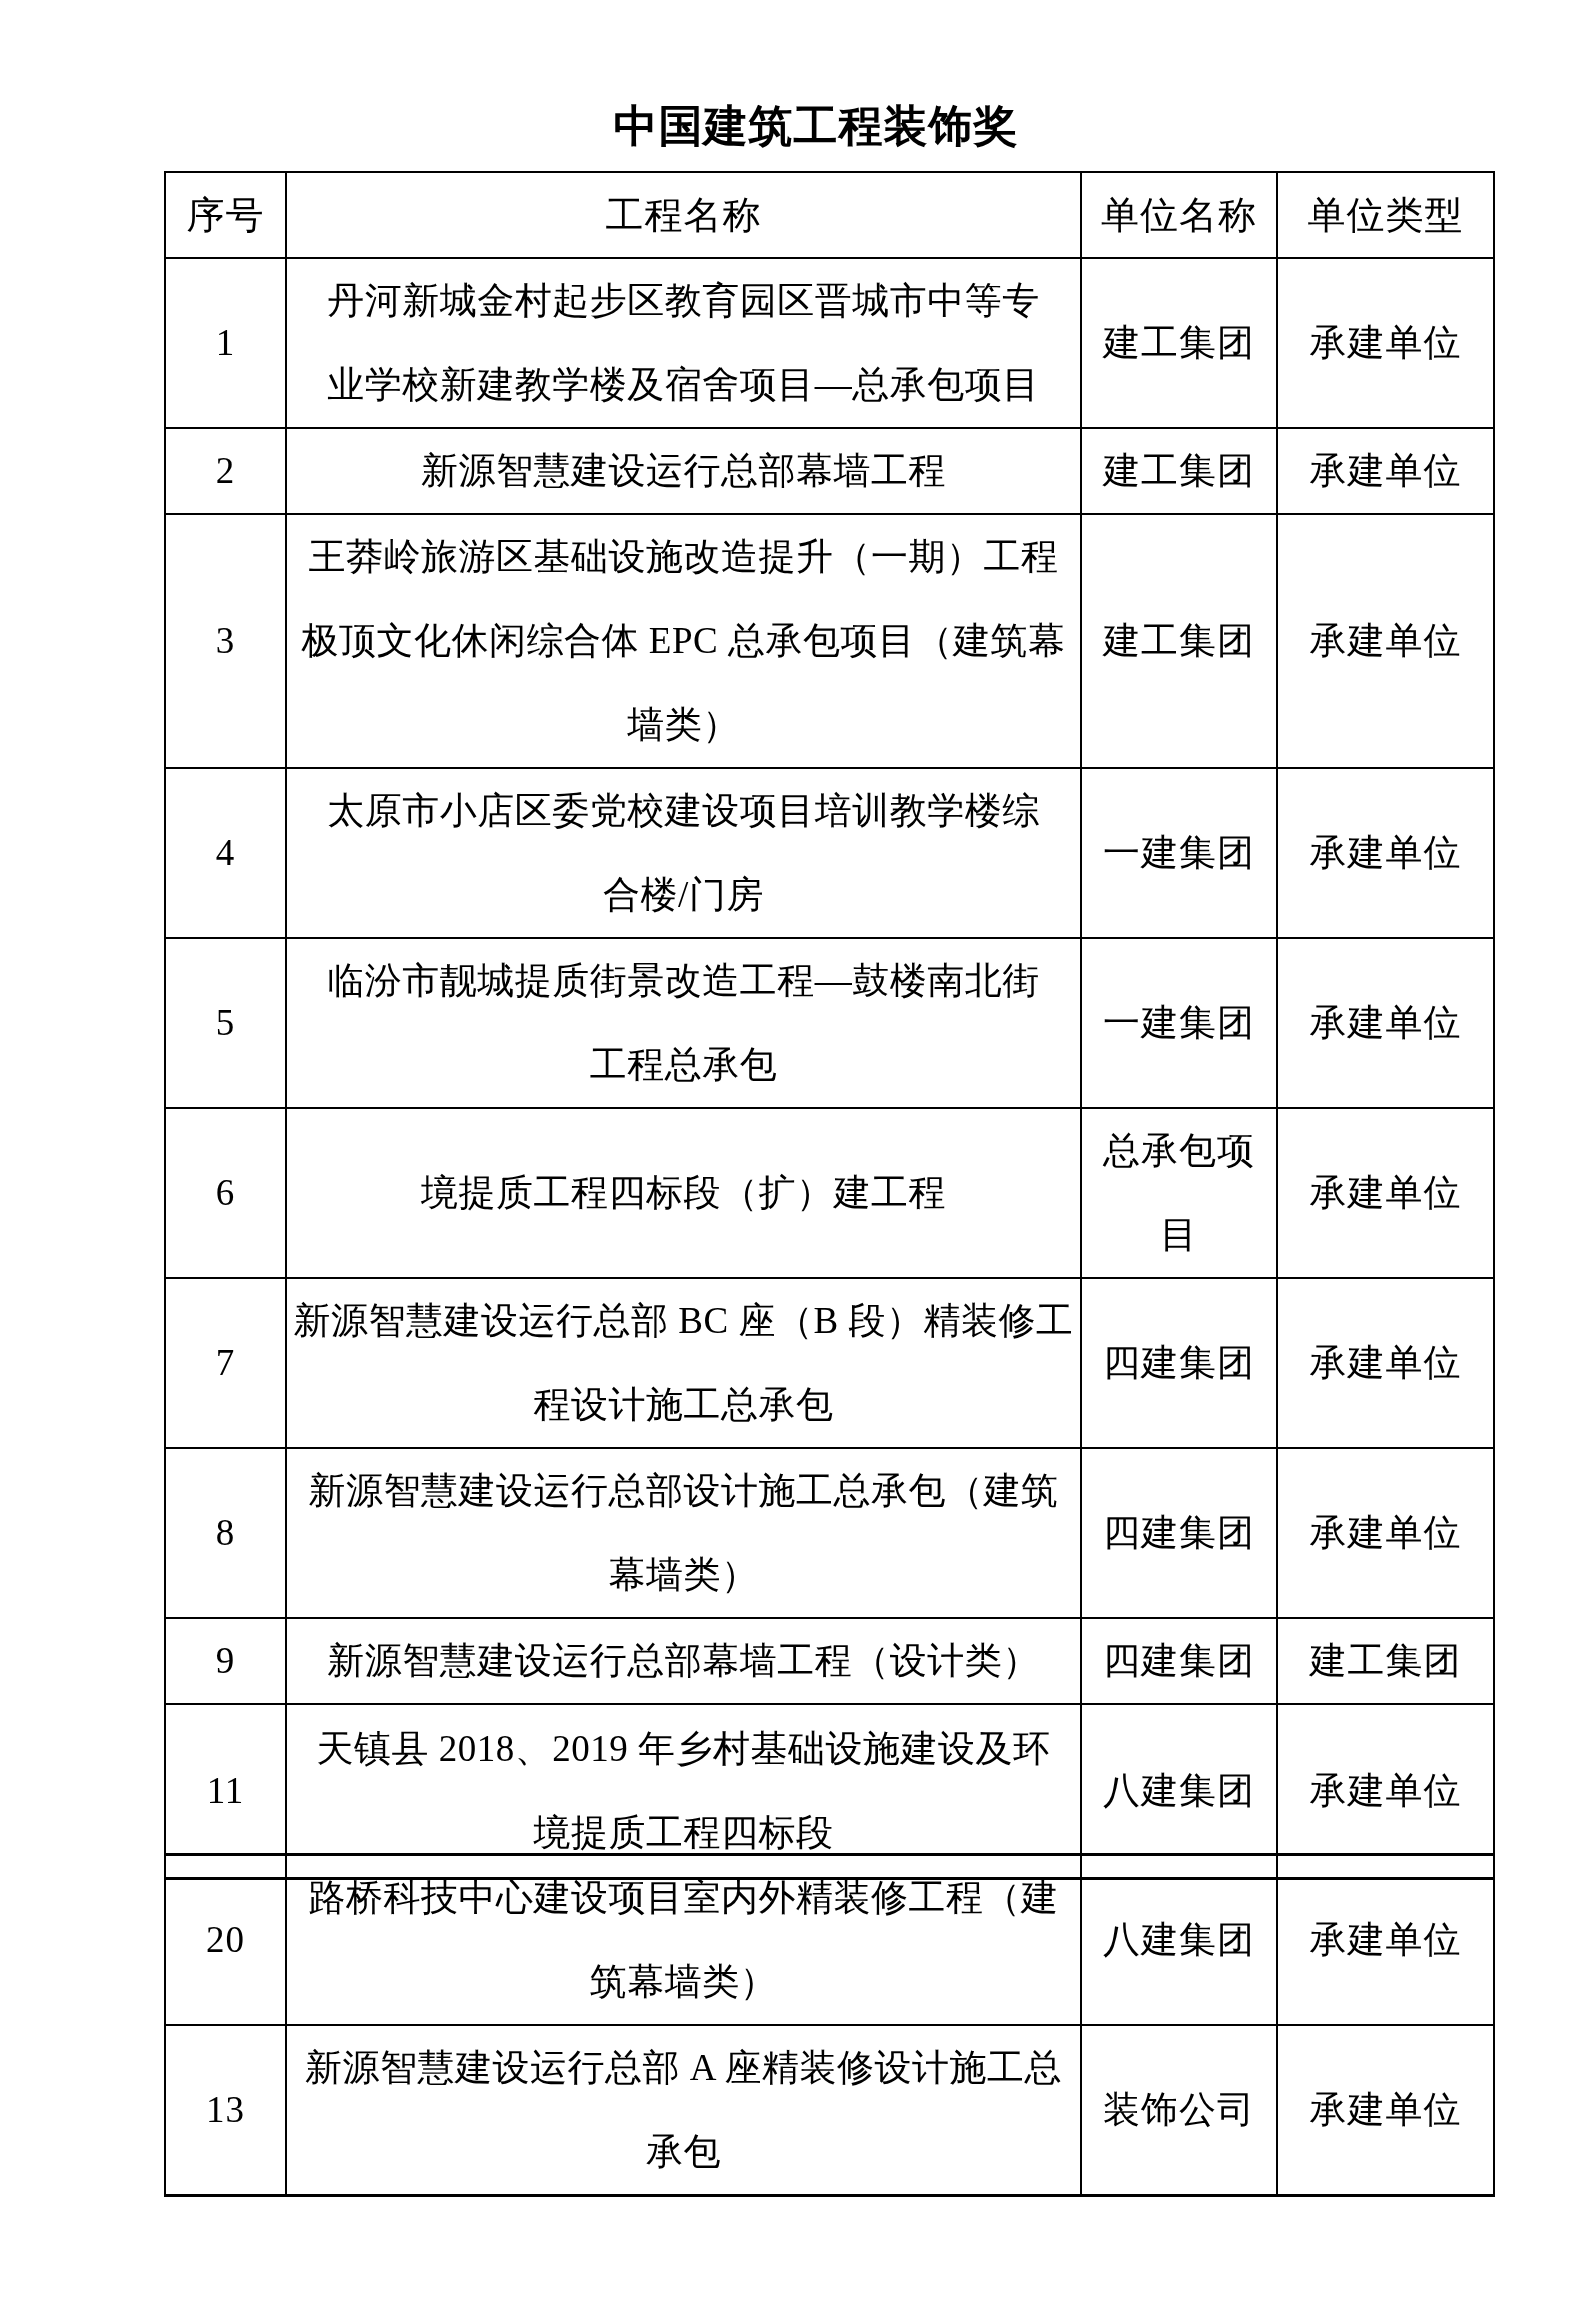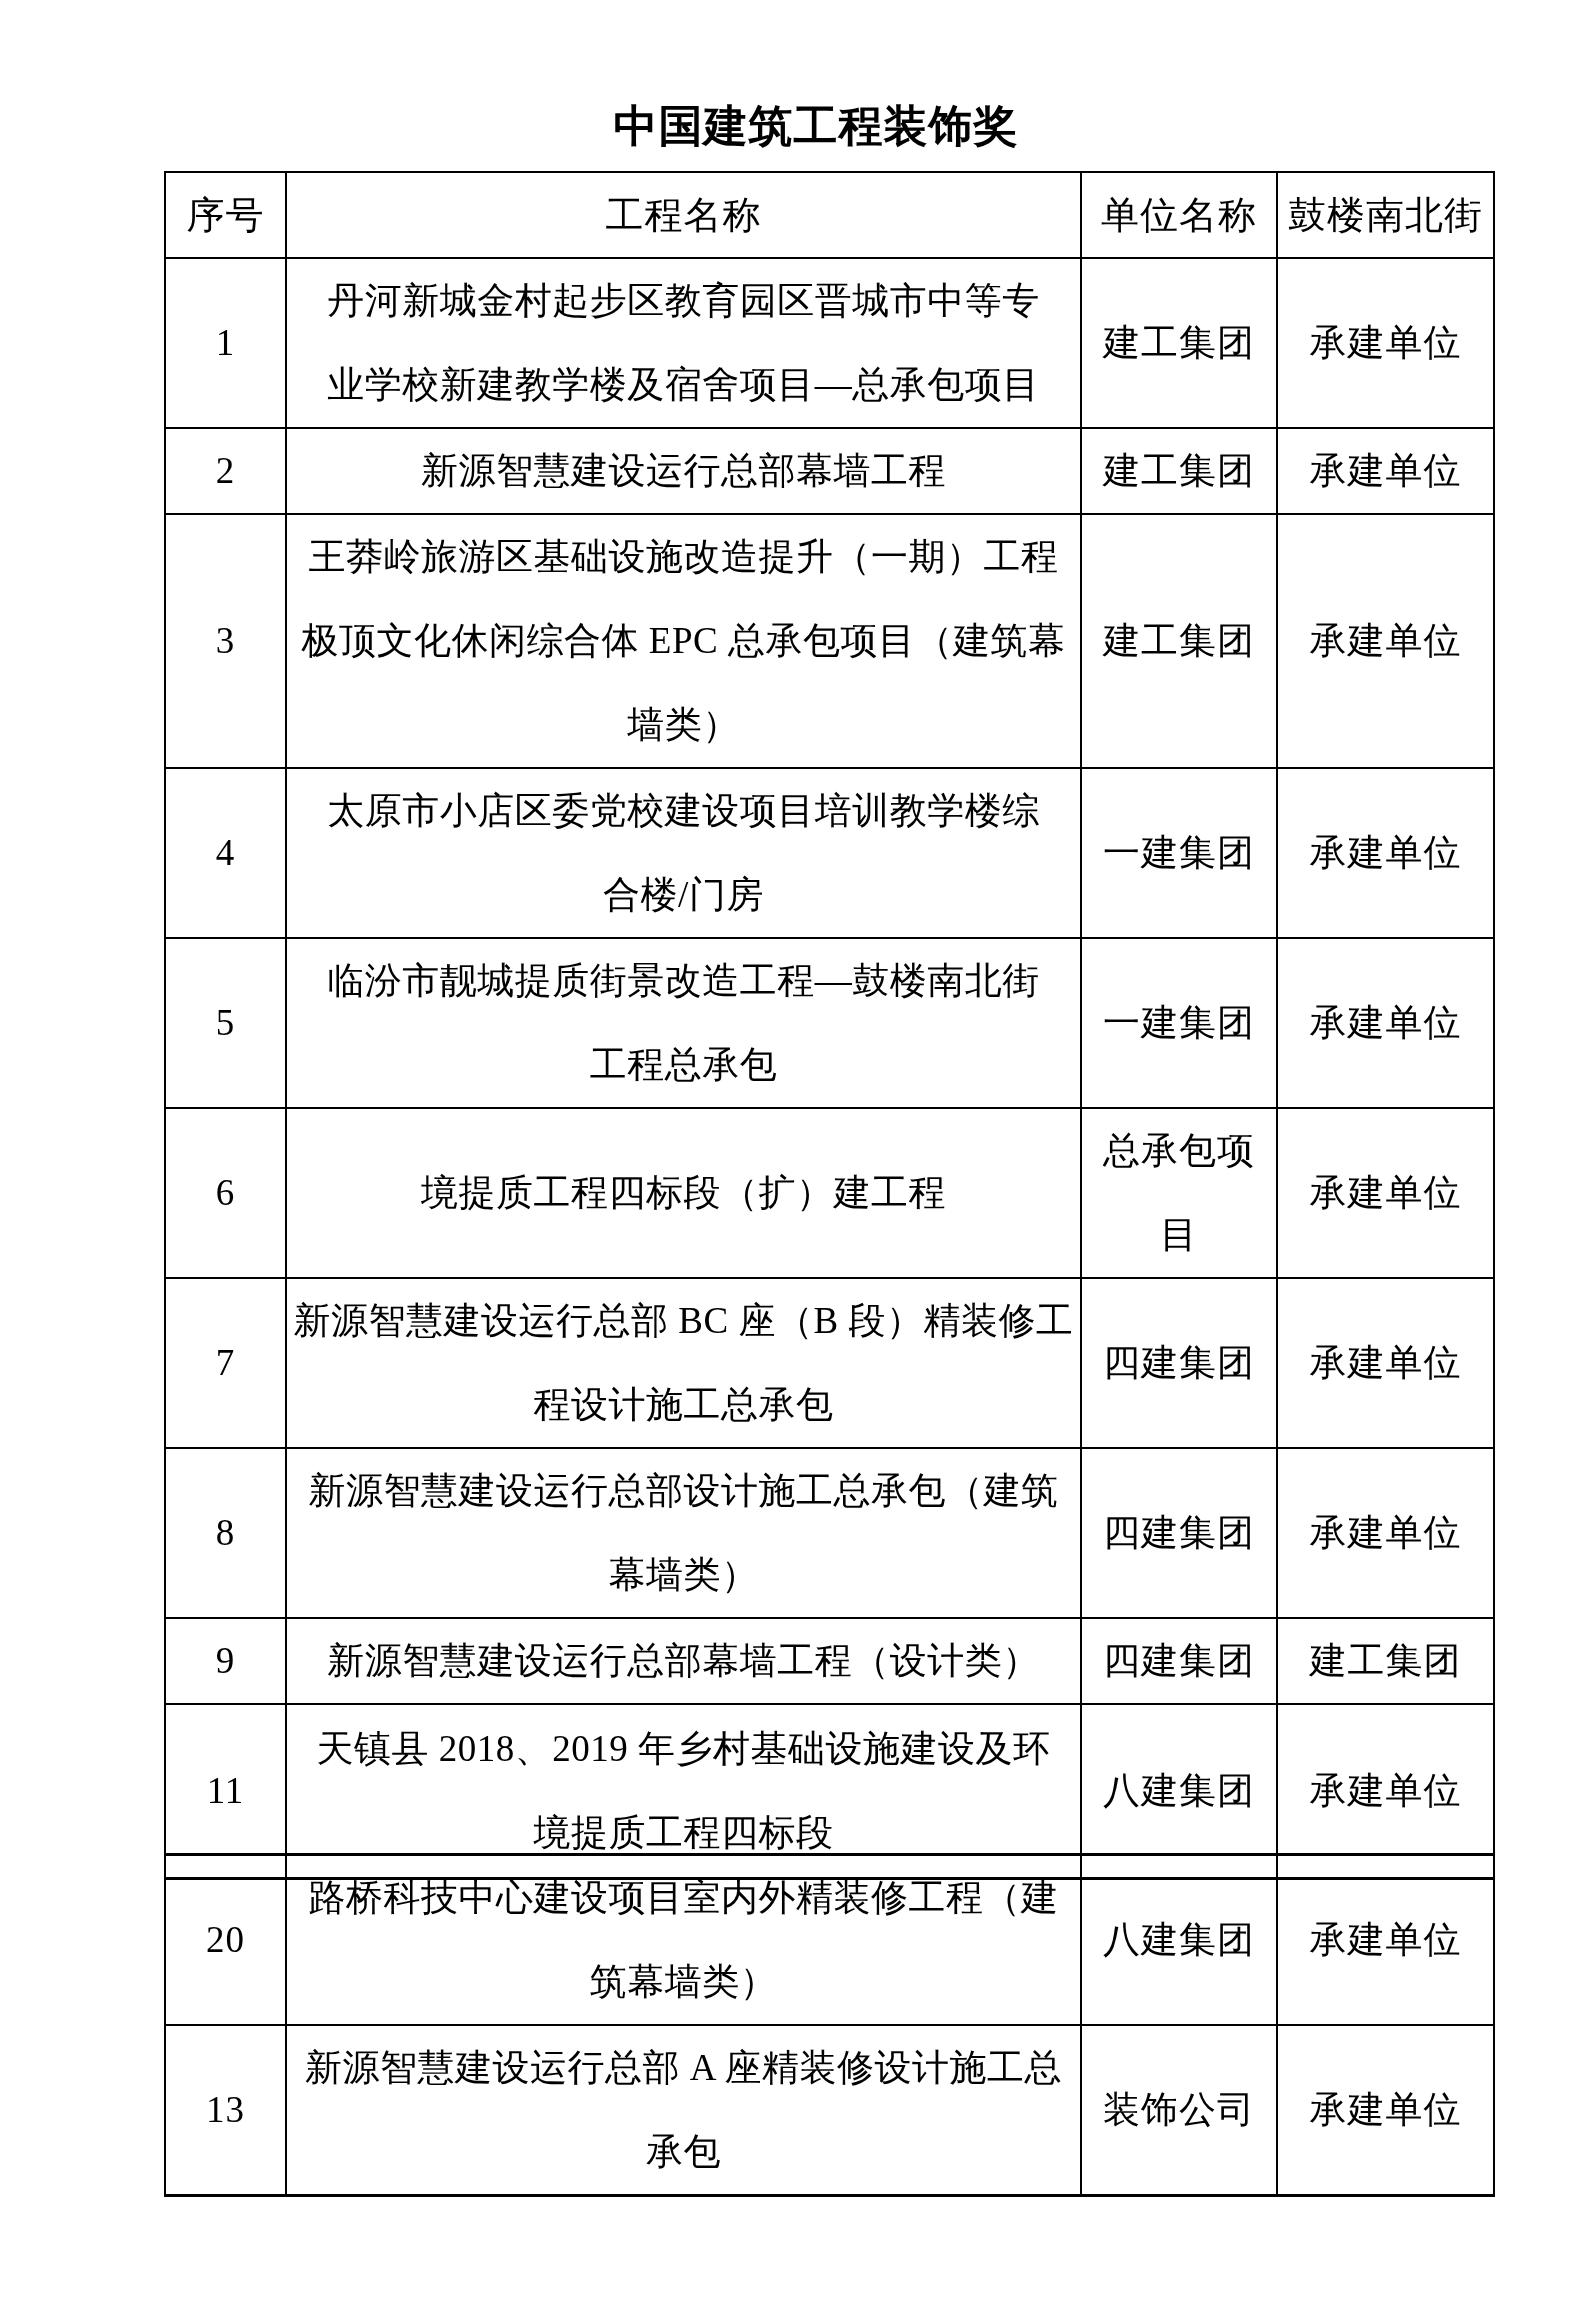--- a/index.html
+++ b/index.html
@@ -63,21 +63,21 @@
         <col class="c-no">
         <col class="c-name">
         <col class="c-unit">
         <col class="c-type">
       </colgroup>
     <tbody>
       <tr class="hdr" style="height:82px">
         <th>序号</th>
         <th>工程名称</th>
         <th>单位名称</th>
-        <th>鼓楼南北街</th>
+        <th>单位类型</th>
       </tr>
       <tr style="height:168px">
         <td>1</td>
         <td class="name-cell">丹河新城金村起步区教育园区晋城市中等专
 业学校新建教学楼及宿舍项目—总承包项目</td>
         <td>建工集团</td>
         <td>承建单位</td>
       </tr>
       <tr style="height:82px">
         <td>2</td>

